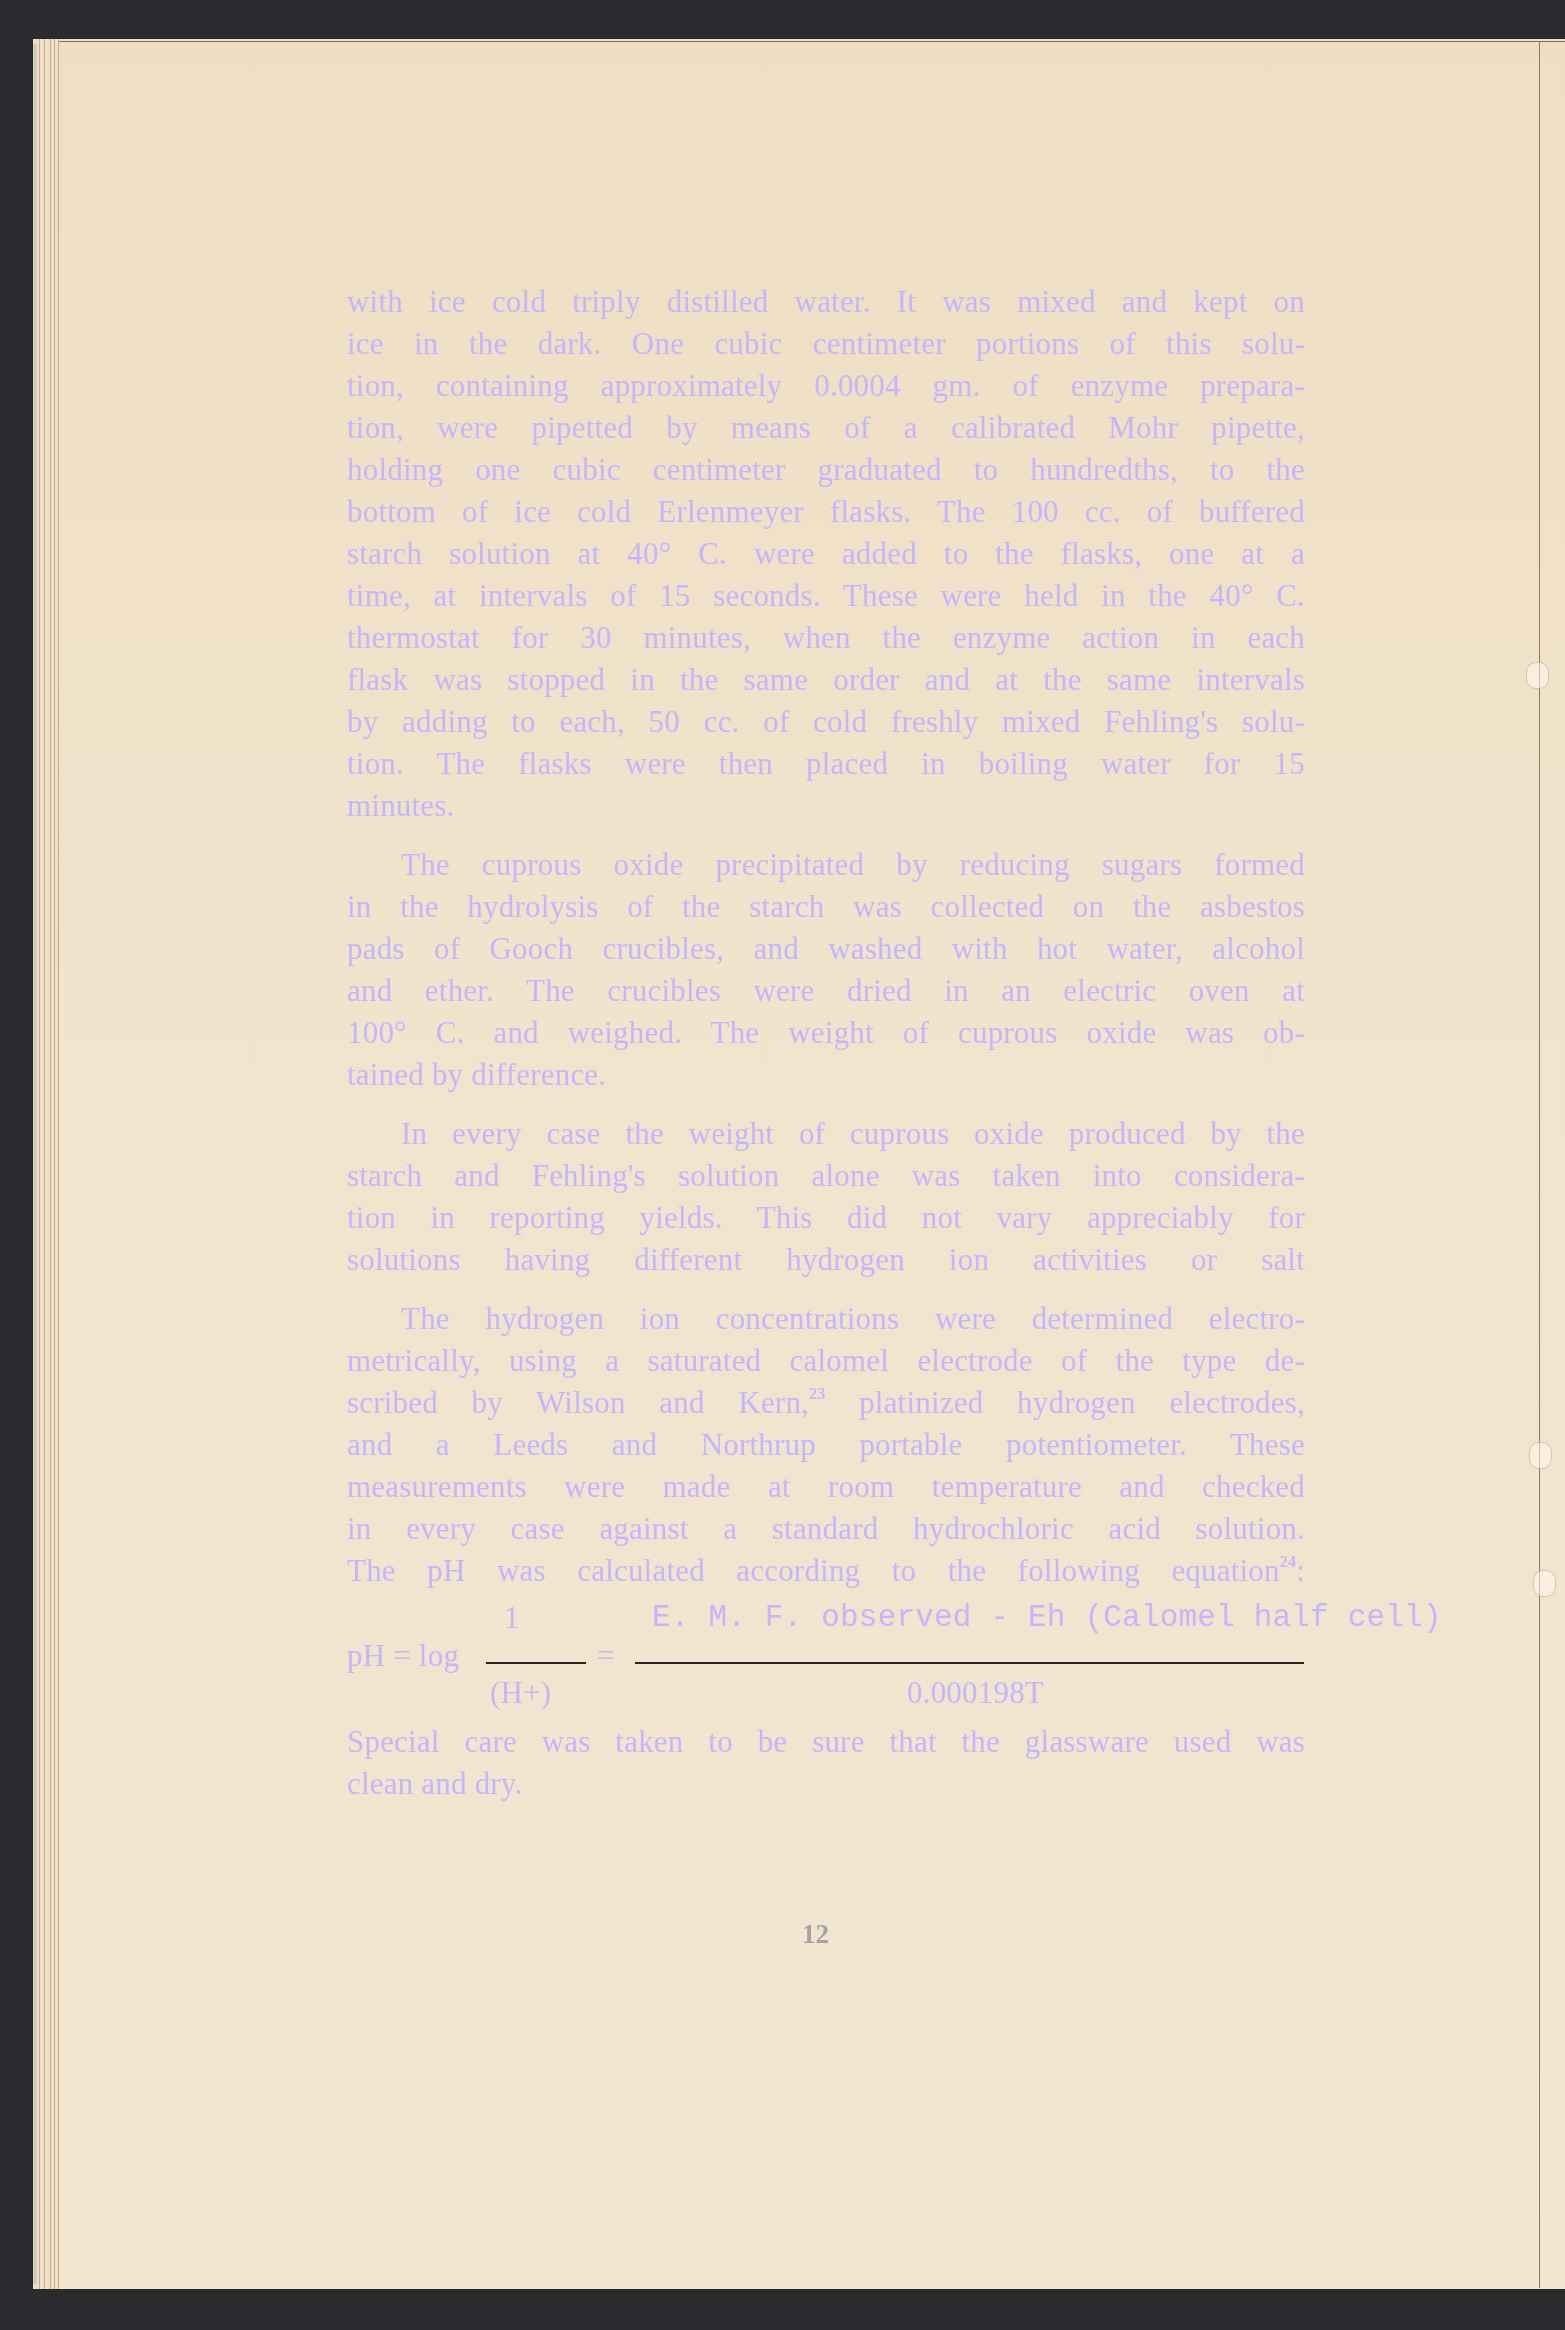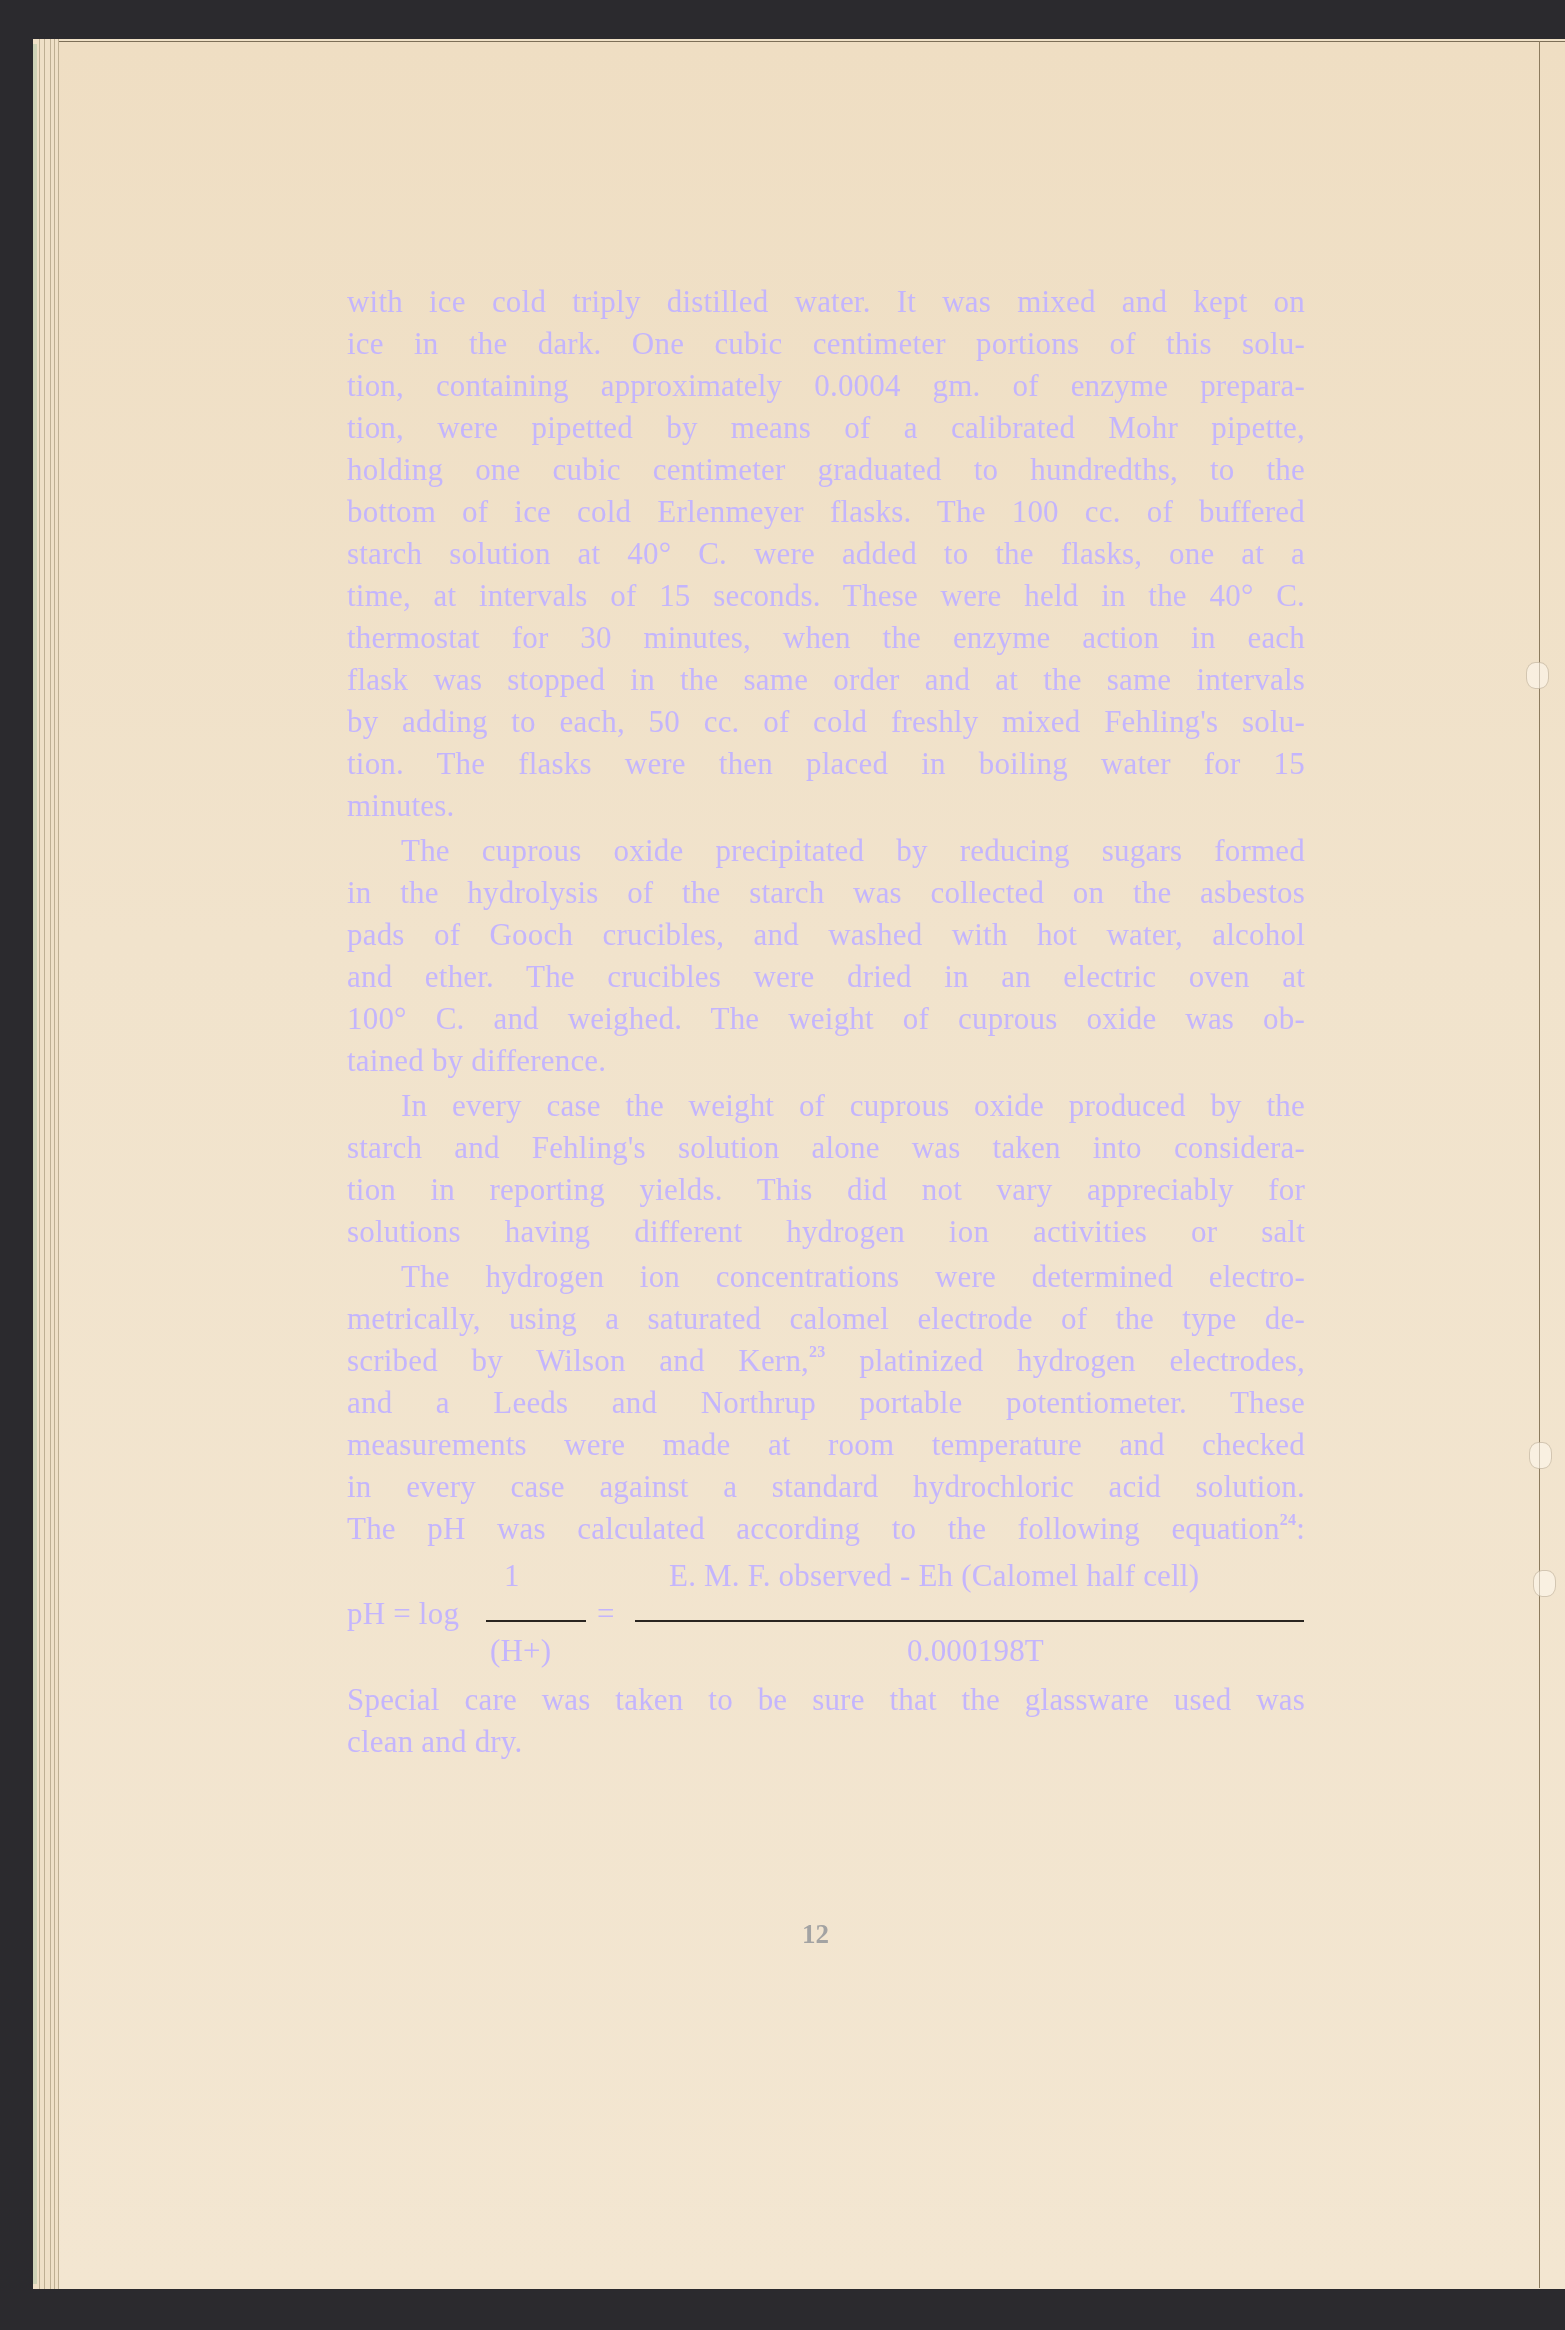--- a/index.html
+++ b/index.html
@@ -71,21 +71,21 @@
       font-size: 31px;
       line-height: 42px;
       color: #c4b5fd;
       letter-spacing: 0.2px;
     }
     .para {
       margin: 0;
       text-align: justify;
       text-align-last: left;
     }
-    .para + .para { margin-top: 3px; }
+    .para + .para { margin-top: 17px; }
     .line {
       display: block;
       text-align: justify;
       text-align-last: justify;
       white-space: nowrap;
       height: 42px;
     }
     .line.last { text-align-last: left; }
     sup {
       font-size: 16px;
@@ -121,23 +121,24 @@
       left: 143px;
       top: 74px;
     }
     .eq-equals2 {
       position: absolute;
       left: 250px;
       top: 37px;
     }
     .frac2-num {
       position: absolute;
-      left: 322px;
+      left: 305px;
       top: -1.2px;
       white-space: nowrap;
+      font-family: Liberation Mono, monospace;
     }
     .frac2-line {
       position: absolute;
       left: 288px;
       top: 64px;
       width: 669px;
       height: 1.9px;
       background: #2a2520;
     }
     .frac2-den {

